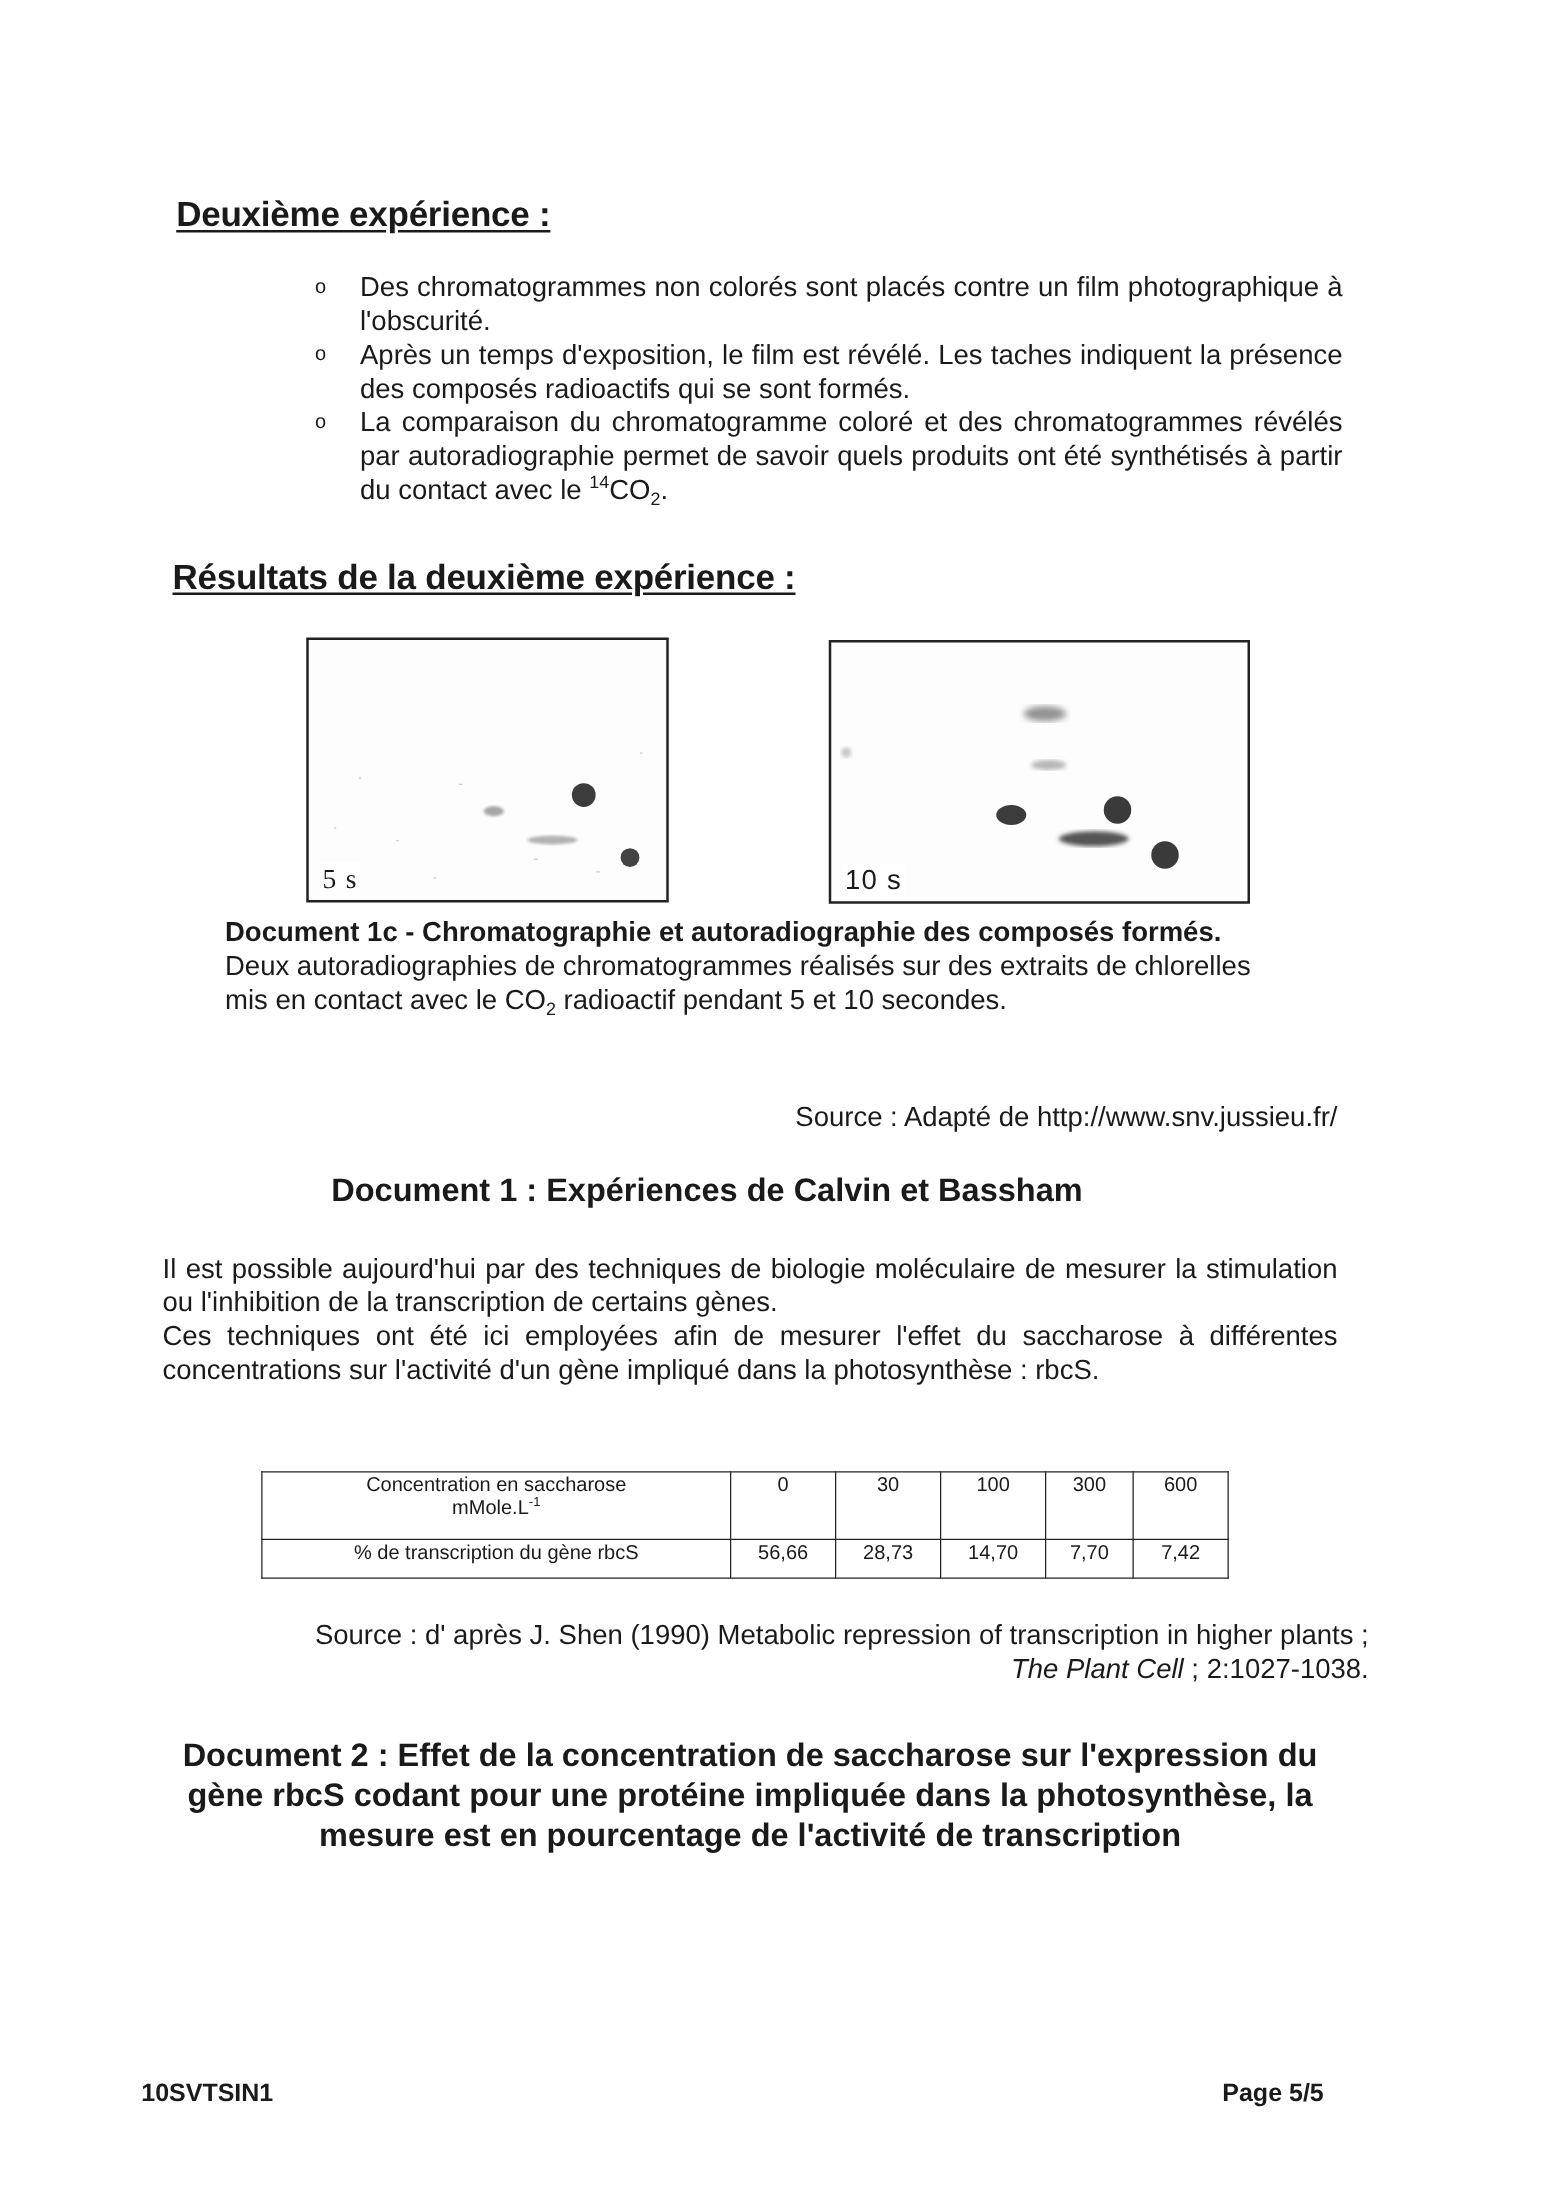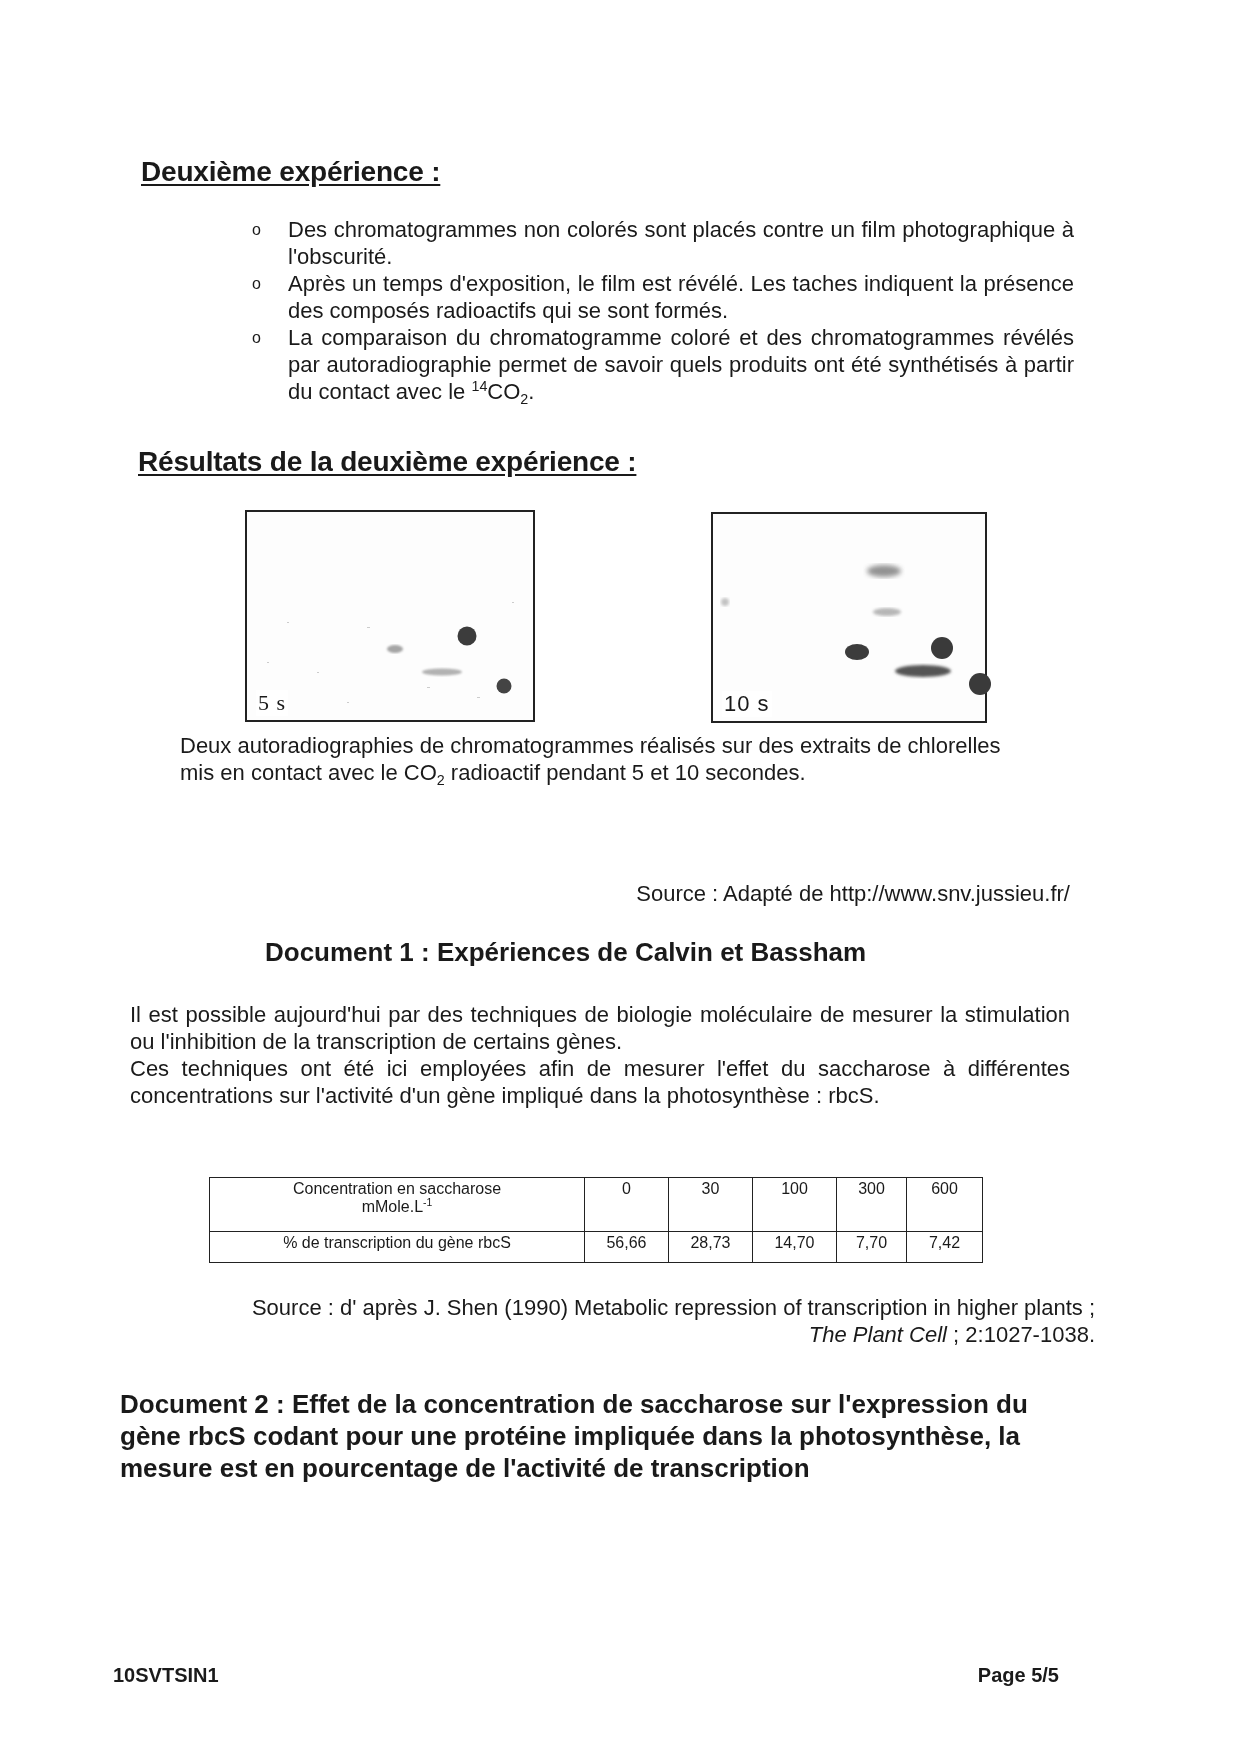--- a/index.html
+++ b/index.html
@@ -23,21 +23,21 @@
   }
   .auto-box svg { position: absolute; left: 0; top: 0; }
   .box-label {
     position: absolute; left: 9px; bottom: 4px; font-size: 22px;
     background: #fff; padding: 0 2px; letter-spacing: 1px;
   }
   .box-label.serif { font-family: "Liberation Serif", serif; }
   .caption-bold { font-weight: bold; font-size: 22px; line-height: 27px; }
   .doc-title { font-weight: bold; font-size: 26px; }
   .doc2-title {
-    font-weight: bold; font-size: 26px; line-height: 32px; text-align: left;
+    font-weight: bold; font-size: 26px; line-height: 32px; text-align: center;
   }
   table.data-table {
     position: absolute; border-collapse: collapse; font-size: 16px;
   }
   table.data-table td {
     border: 1.5px solid #222; text-align: center; vertical-align: top;
     padding: 2px 6px 0 6px;
   }
   .footer { font-weight: bold; font-size: 20px; }
 </style>
@@ -84,21 +84,21 @@
         <rect x="180" y="175" width="3" height="1"></rect>
       <rect x="100" y="190" width="2" height="1"></rect>
         <rect x="230" y="185" width="3" height="1"></rect>
       <rect x="20" y="150" width="2" height="1"></rect>
         <rect x="265" y="90" width="2" height="1"></rect>
     </g>
   </svg>
   <div class="box-label serif">5 s</div>
 </div>
 
-<div class="auto-box" style="left:663px; top:512px; width:276px; height:211px;margin-left:48px;">
+<div class="auto-box" style="left:663px; top:512px; width:337px; height:211px;">
   <svg width="291" height="207">
     <defs>
       <filter id="blur3">
           <feGaussianBlur stdDeviation="2.5"></feGaussianBlur>
         </filter>
       <filter id="blur4">
           <feGaussianBlur stdDeviation="1.5"></feGaussianBlur>
         </filter>
     </defs>
     <ellipse cx="171" cy="57" rx="17" ry="6" fill="#777" filter="url(#blur3)" opacity="0.8"></ellipse>
@@ -106,20 +106,21 @@
     <ellipse cx="12" cy="88" rx="4" ry="4" fill="#aaa" filter="url(#blur4)" opacity="0.7"></ellipse>
     <ellipse cx="144" cy="138" rx="12" ry="8" fill="#3c3c3c"></ellipse>
     <ellipse cx="210" cy="157" rx="28" ry="6" fill="#555" filter="url(#blur4)"></ellipse>
     <circle cx="229" cy="134" r="11" fill="#3a3a3a"></circle>
     <circle cx="267" cy="170" r="11" fill="#3a3a3a"></circle>
   </svg>
   <div class="box-label">10 s</div>
 </div>
 
 <div class="abs" style="left:180px; top:732px; width:830px;">
+  <div class="caption-bold">Document 1c - Chromatographie et autoradiographie des composés formés.</div>
   <div class="body-text"><span>Deux autoradiographies de chromatogrammes réalisés sur des extraits de chlorelles mis en contact avec le </span><span>CO</span><sub>2</sub><span> radioactif pendant 5 et 10 secondes.</span></div>
 </div>
 
 <div class="abs body-text" style="right:171px; top:880px;">Source : Adapté de http://www.snv.jussieu.fr/</div>
 
 <div class="abs doc-title" style="left:265px; top:937px;">Document 1 : Expériences de Calvin et Bassham</div>
 
 <div class="abs body-text" style="left:130px; top:1001px; width:940px; text-align:justify;">
   <div>Il est possible aujourd'hui par des techniques de biologie moléculaire de mesurer la stimulation ou l'inhibition de la transcription de certains gènes.</div>
   <div>Ces techniques ont été ici employées afin de mesurer l'effet du saccharose à différentes concentrations sur l'activité d'un gène impliqué dans la photosynthèse : rbcS.</div>

